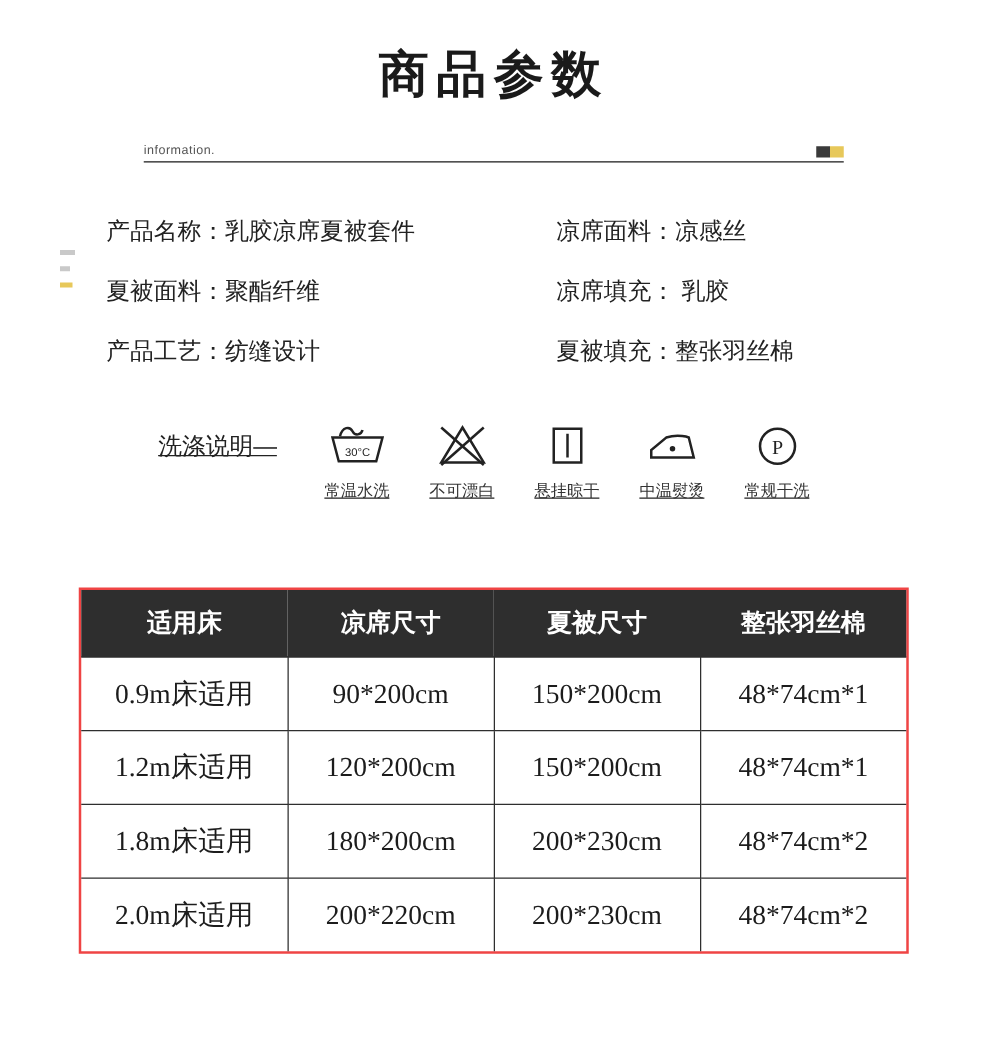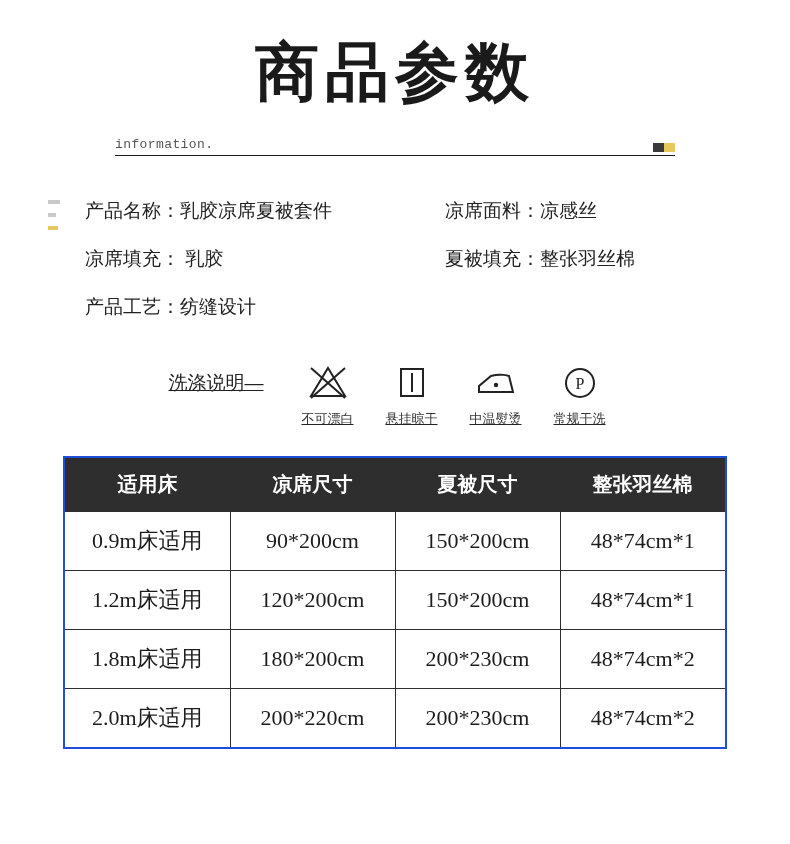--- a/index.html
+++ b/index.html
@@ -17,41 +17,41 @@
   .page {
     position: relative;
     width: 790px;
     height: 844px;
   }
 
   
   .title {
     text-align: center;
     font-family: "Liberation Serif", serif;
-    font-size: 64px;
+    font-size: 40px;
     font-weight: bold;
     letter-spacing: 6px;
     color: #1a1a1a;
     padding-top: 38px;
     line-height: 1.1;
   }
   .subhead {
     position: relative;
     margin: 22px auto 0 auto;
     width: 560px;
     height: 26px;
   }
   .subhead .sub-en {
     position: absolute;
     left: 0;
     bottom: 4px;
-    font-size: 13px;
+    font-size: 10px;
     color: #555;
     letter-spacing: 0.4px;
-    font-family: Liberation Mono, monospace;
+    font-family: Liberation Sans, sans-serif;
     text-align: right;
   }
   .subhead .rule {
     position: absolute;
     left: 0;
     right: 0;
     bottom: 0;
     height: 1px;
     background: #1a1a1a;
   }
@@ -132,23 +132,23 @@
   }
   .wash-label {
     font-size: 13px;
     color: #333;
     margin-top: 6px;
     white-space: nowrap;
   }
 
   
   .table-wrap {
-    margin: 28px auto 0 auto;
+    margin: 68px auto 0 auto;
     width: 660px;
-    border: 2px solid #1d4ed8;
+    border: 2px solid #ef4444;
   }
   table {
     width: 100%;
     border-collapse: collapse;
     table-layout: fixed;
   }
   thead th {
     background: #2e2e2e;
     color: #ffffff;
     font-size: 20px;
@@ -192,34 +192,47 @@
   </div>
 
   <div class="specs">
     <div class="spec-item">
       <span class="lbl">产品名称：</span><span class="val">乳胶凉席夏被套件</span>
     </div>
     <div class="spec-item">
       <span class="lbl">凉席面料：</span><span class="val">凉感丝</span>
     </div>
     <div class="spec-item">
+      <span class="lbl">夏被面料：</span><span class="val">聚酯纤维</span>
+    </div>
+    <div class="spec-item">
       <span class="lbl">凉席填充：</span><span class="val">  乳胶</span>
     </div>
     <div class="spec-item">
+      <span class="lbl">产品工艺：</span><span class="val">纺缝设计</span>
+    </div>
+    <div class="spec-item">
       <span class="lbl">夏被填充：</span><span class="val">整张羽丝棉</span>
-    </div>
-    <div class="spec-item">
-      <span class="lbl">产品工艺：</span><span class="val">纺缝设计</span>
     </div>
   </div>
 
   <div class="wash">
     <div class="wash-title">洗涤说明—</div>
     <div class="wash-icons">
 
+      <div class="wash-cell">
+        <div class="wash-glyph">
+          <svg width="52" height="40" viewBox="0 0 52 40">
+            <path d="M6 14 L46 14 L41 33 L11 33 Z" fill="none" stroke="#222" stroke-width="2"></path>
+            <path d="M12 13 C14 5, 20 5, 22 9 C24 13, 29 12, 30 8" fill="none" stroke="#222" stroke-width="2"></path>
+            <text x="26" y="29" font-size="9" text-anchor="middle" fill="#222" font-family="Liberation Sans, sans-serif">30°C</text>
+          </svg>
+        </div>
+        <div class="wash-label">常温水洗</div>
+      </div>
 
       <div class="wash-cell">
         <div class="wash-glyph">
           <svg width="48" height="40" viewBox="0 0 48 40">
             <path d="M24 6 L41 34 L7 34 Z" fill="none" stroke="#222" stroke-width="2"></path>
             <line x1="7" y1="6" x2="41" y2="36" stroke="#222" stroke-width="2"></line>
             <line x1="41" y1="6" x2="7" y2="36" stroke="#222" stroke-width="2"></line>
           </svg>
         </div>
         <div class="wash-label">不可漂白</div>

